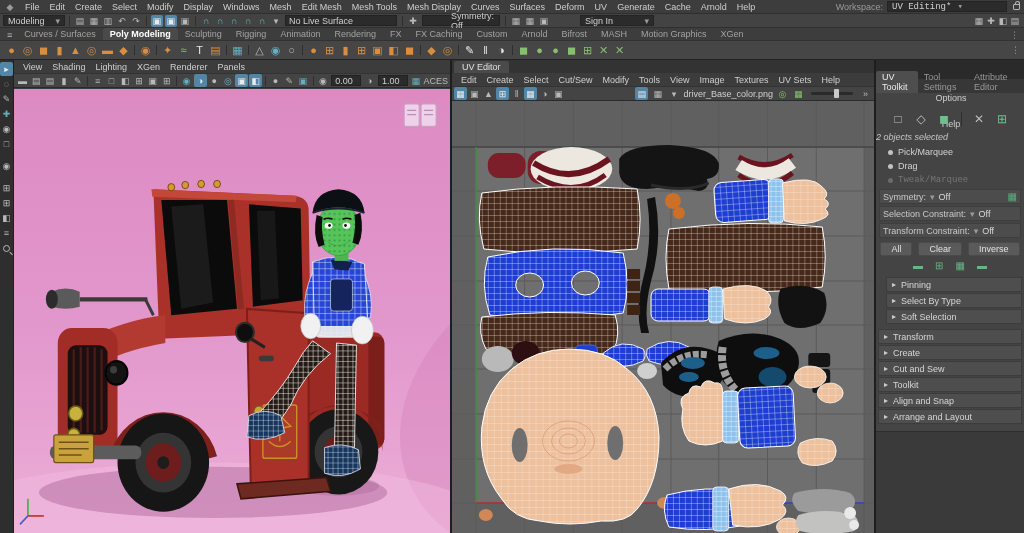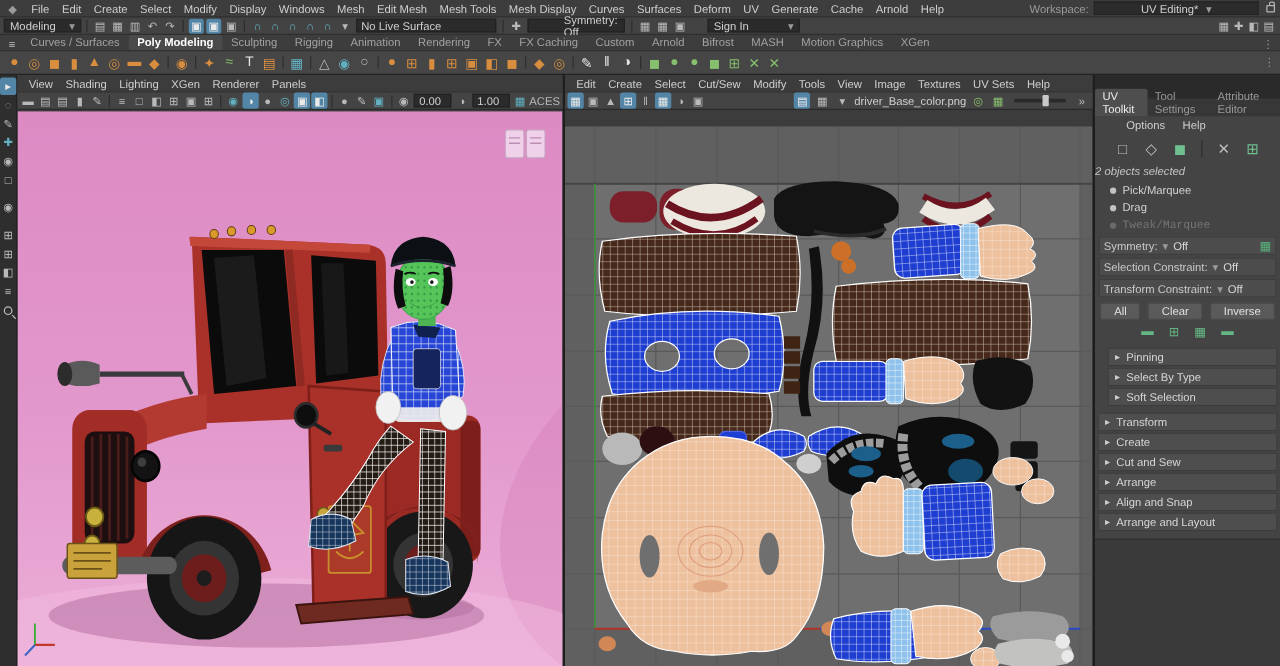--- a/index.html
+++ b/index.html
@@ -61,21 +61,21 @@
   .slider { width:42px; height:3px; background:#2a2a2a; border-radius:2px; position:relative; margin:0 3px; }
   .slider .thumb { position:absolute; left:55%; top:-3px; width:5px; height:9px; background:#c9c9c9; border-radius:1px; }
   #uv-canvas { position:absolute; top:41px; left:0; right:0; bottom:0; }
   #uv-canvas svg { display:block; width:100%; height:100%; }
 
   
   #tk-panel { position:absolute; top:60px; left:876px; right:0; bottom:0; background:#444;margin-top:19px; }
   #tk-tabs { height:14px; background:#373737; display:flex; align-items:flex-end; }
   .tk-tab { padding:1px 6px; color:#989898; }
   .tk-tab.active { background:#4e4e4e; color:#ececec; border-radius:2px 2px 0 0; }
-  #tk-menus { height:13px; display:flex; align-items:center; padding-left:20px; gap:4px; }
+  #tk-menus { height:13px; display:flex; align-items:center; padding-left:2px; gap:16px;flex-direction:column; }
   #tk-iconrow { height:26px; display:flex; align-items:center; justify-content:center; gap:7px; }
   .tk-ico { width:16px; height:16px; display:flex; align-items:center; justify-content:center; color:#bdbdbd; font-size:12px; }
   .tk-ico.green { color:#6fbf8f; }
   #tk-count { text-align:left; color:#c4c4c4; height:13px;font-style:italic; }
   .tk-radio { display:flex; align-items:center; gap:5px; padding:2px 0 2px 12px; color:#d2d2d2; }
   .tk-radio .dot { width:5px; height:5px; border-radius:50%; background:#c2c2c2; }
   .tk-radio.dim { color:#757575;font-family:Liberation Mono, monospace; }
   .tk-radio.dim .dot { background:#6a6a6a; }
   .tk-opt { display:flex; align-items:center; height:15px; background:#4c4c4c; margin:2px 3px 0 3px; padding:0 3px; border:1px solid #3e3e3e; gap:4px;text-align:right; }
   .tk-opt .lbl { color:#c9c9c9; }
@@ -110,21 +110,21 @@
   <span class="mi">Curves</span>
   <span class="mi">Surfaces</span>
   <span class="mi">Deform</span>
   <span class="mi">UV</span>
   <span class="mi">Generate</span>
   <span class="mi">Cache</span>
   <span class="mi">Arnold</span>
   <span class="mi">Help</span>
   <div id="workspace-area">
     <span style="color:#9a9a9a;">Workspace:</span>
-    <span class="dropfield" style="width:132px; justify-content:center;">
+    <span class="dropfield" style="width:120px; justify-content:flex-start;font-family:Liberation Mono, monospace;">
       <span>UV Editing*</span>
       <span style="color:#9a9a9a;">▾</span>
     </span>
     <span class="lock"></span>
   </div>
 </div>
 
 <div id="statusline">
   <span class="dropfield" style="width:62px; justify-content:space-between;">
     <span>Modeling</span>
@@ -152,21 +152,21 @@
     </span>
   <span class="sep"></span>
   <span class="icon">✚</span>
   <span class="valfield" style="width:78px;padding-left:28px;">
       <span>Symmetry: Off</span>
     </span>
   <span class="sep"></span>
   <span class="icon">▦</span>
   <span class="icon">▦</span>
   <span class="icon">▣</span>
-  <span class="dropfield" style="width:74px; margin-left:14px; justify-content:space-between;">
+  <span class="dropfield" style="width:74px; margin-left:28px; justify-content:space-between;">
     <span>Sign In</span>
     <span style="color:#9a9a9a;">▾</span>
   </span>
   <span style="margin-left:auto;" class="row">
     <span class="icon">▦</span>
     <span class="icon">✚</span>
     <span class="icon">◧</span>
     <span class="icon">▤</span>
   </span>
 </div>
@@ -422,20 +422,23 @@
       <g opacity="0.85">
         <rect x="392" y="14" width="15" height="21" rx="2" fill="#f3dff0" stroke="#c9a6c5"></rect>
         <rect x="409" y="14" width="15" height="21" rx="2" fill="#f3dff0" stroke="#c9a6c5"></rect>
         <path d="M395,20 H404 M395,24 H404 M412,20 H421 M412,24 H421" stroke="#b88fb3" stroke-width="1"></path>
       </g>
     </svg>
   </div>
 </div>
 
 <div id="uv-panel">
+  <div id="uv-title">
+    <span>UV Editor</span>
+  </div>
   <div class="panel-menus">
     <span class="mi">Edit</span>
     <span class="mi">Create</span>
     <span class="mi">Select</span>
     <span class="mi">Cut/Sew</span>
     <span class="mi">Modify</span>
     <span class="mi">Tools</span>
     <span class="mi">View</span>
     <span class="mi">Image</span>
     <span class="mi">Textures</span>
@@ -663,21 +666,21 @@
     <div class="tk-section">
       <span class="car">▸</span>
       <span>Create</span>
     </div>
     <div class="tk-section">
       <span class="car">▸</span>
       <span>Cut and Sew</span>
     </div>
     <div class="tk-section">
       <span class="car">▸</span>
-      <span>Arrange</span>
+      <span>Toolkit</span>
     </div>
     <div class="tk-section">
       <span class="car">▸</span>
       <span>Align and Snap</span>
     </div>
     <div class="tk-section">
       <span class="car">▸</span>
       <span>Arrange and Layout</span>
     </div>
   </div>

